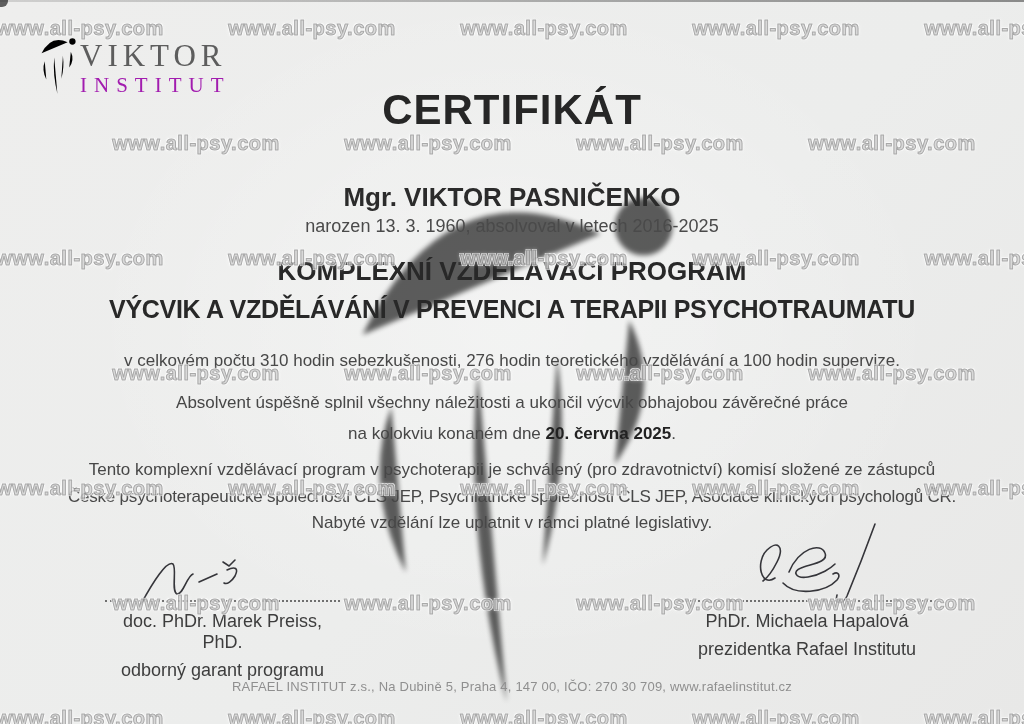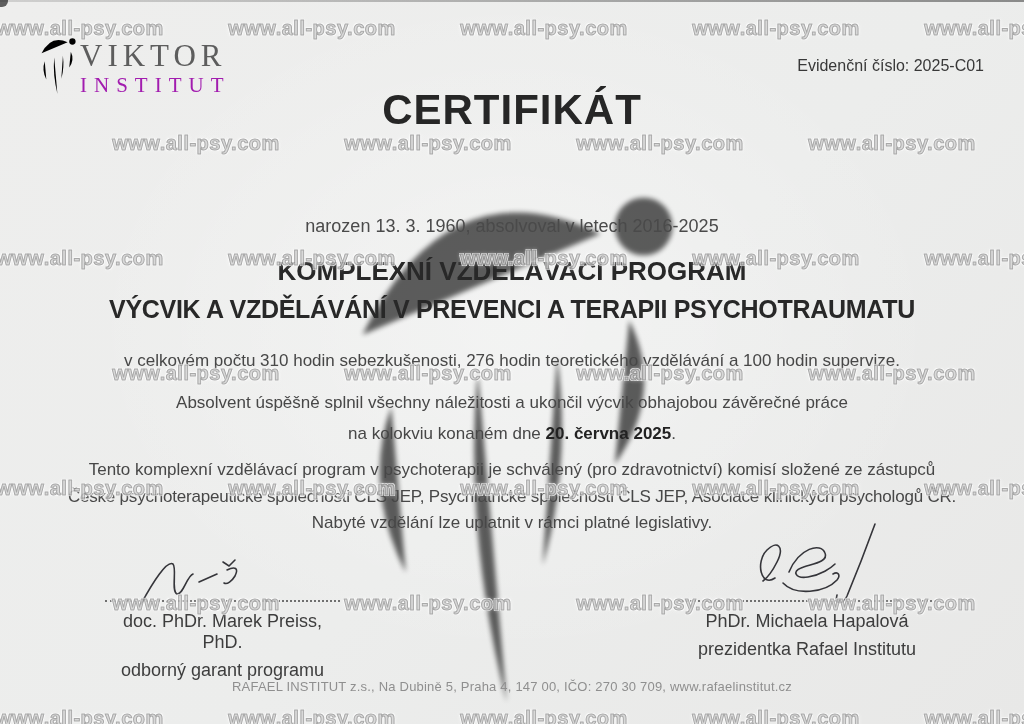--- a/index.html
+++ b/index.html
@@ -97,24 +97,24 @@
 
 <div class="content">
 
   <svg class="glyph-svg abs logo-glyph" viewBox="0 0 64 86">
     <use href="#rafael-glyph"></use>
   </svg>
   <div class="abs logo-text">
     <div class="logo-rafael">VIKTOR</div>
     <div class="logo-institut">INSTITUT</div>
   </div>
-  <div class="abs evidence">Evidenční číslo: 2025-C01</div>
 
   <div class="cline title">CERTIFIKÁT</div>
 
+  <div class="cline name">Mgr. VIKTOR PASNIČENKO</div>
   <div class="cline birth">narozen 13. 3. 1960, absolvoval v letech 2016-2025</div>
 
   <div class="cline prog1">KOMPLEXNÍ VZDĚLÁVACÍ PROGRAM</div>
   <div class="cline prog2">VÝCVIK A VZDĚLÁVÁNÍ V PREVENCI A TERAPII PSYCHOTRAUMATU</div>
   <div class="cline body-line hours">v celkovém počtu 310 hodin sebezkušenosti, 276 hodin teoretického vzdělávání a 100 hodin supervize.</div>
 
   <div class="cline body-line compl1">Absolvent úspěšně splnil všechny náležitosti a ukončil výcvik obhajobou závěrečné práce</div>
   <div class="cline body-line compl2"><span>na kolokviu konaném dne </span><span class="bold-date">20. června 2025</span><span>.</span></div>
 
   <div class="cline body-line accr1">Tento komplexní vzdělávací program v psychoterapii je schválený (pro zdravotnictví) komisí složené ze zástupců</div>

